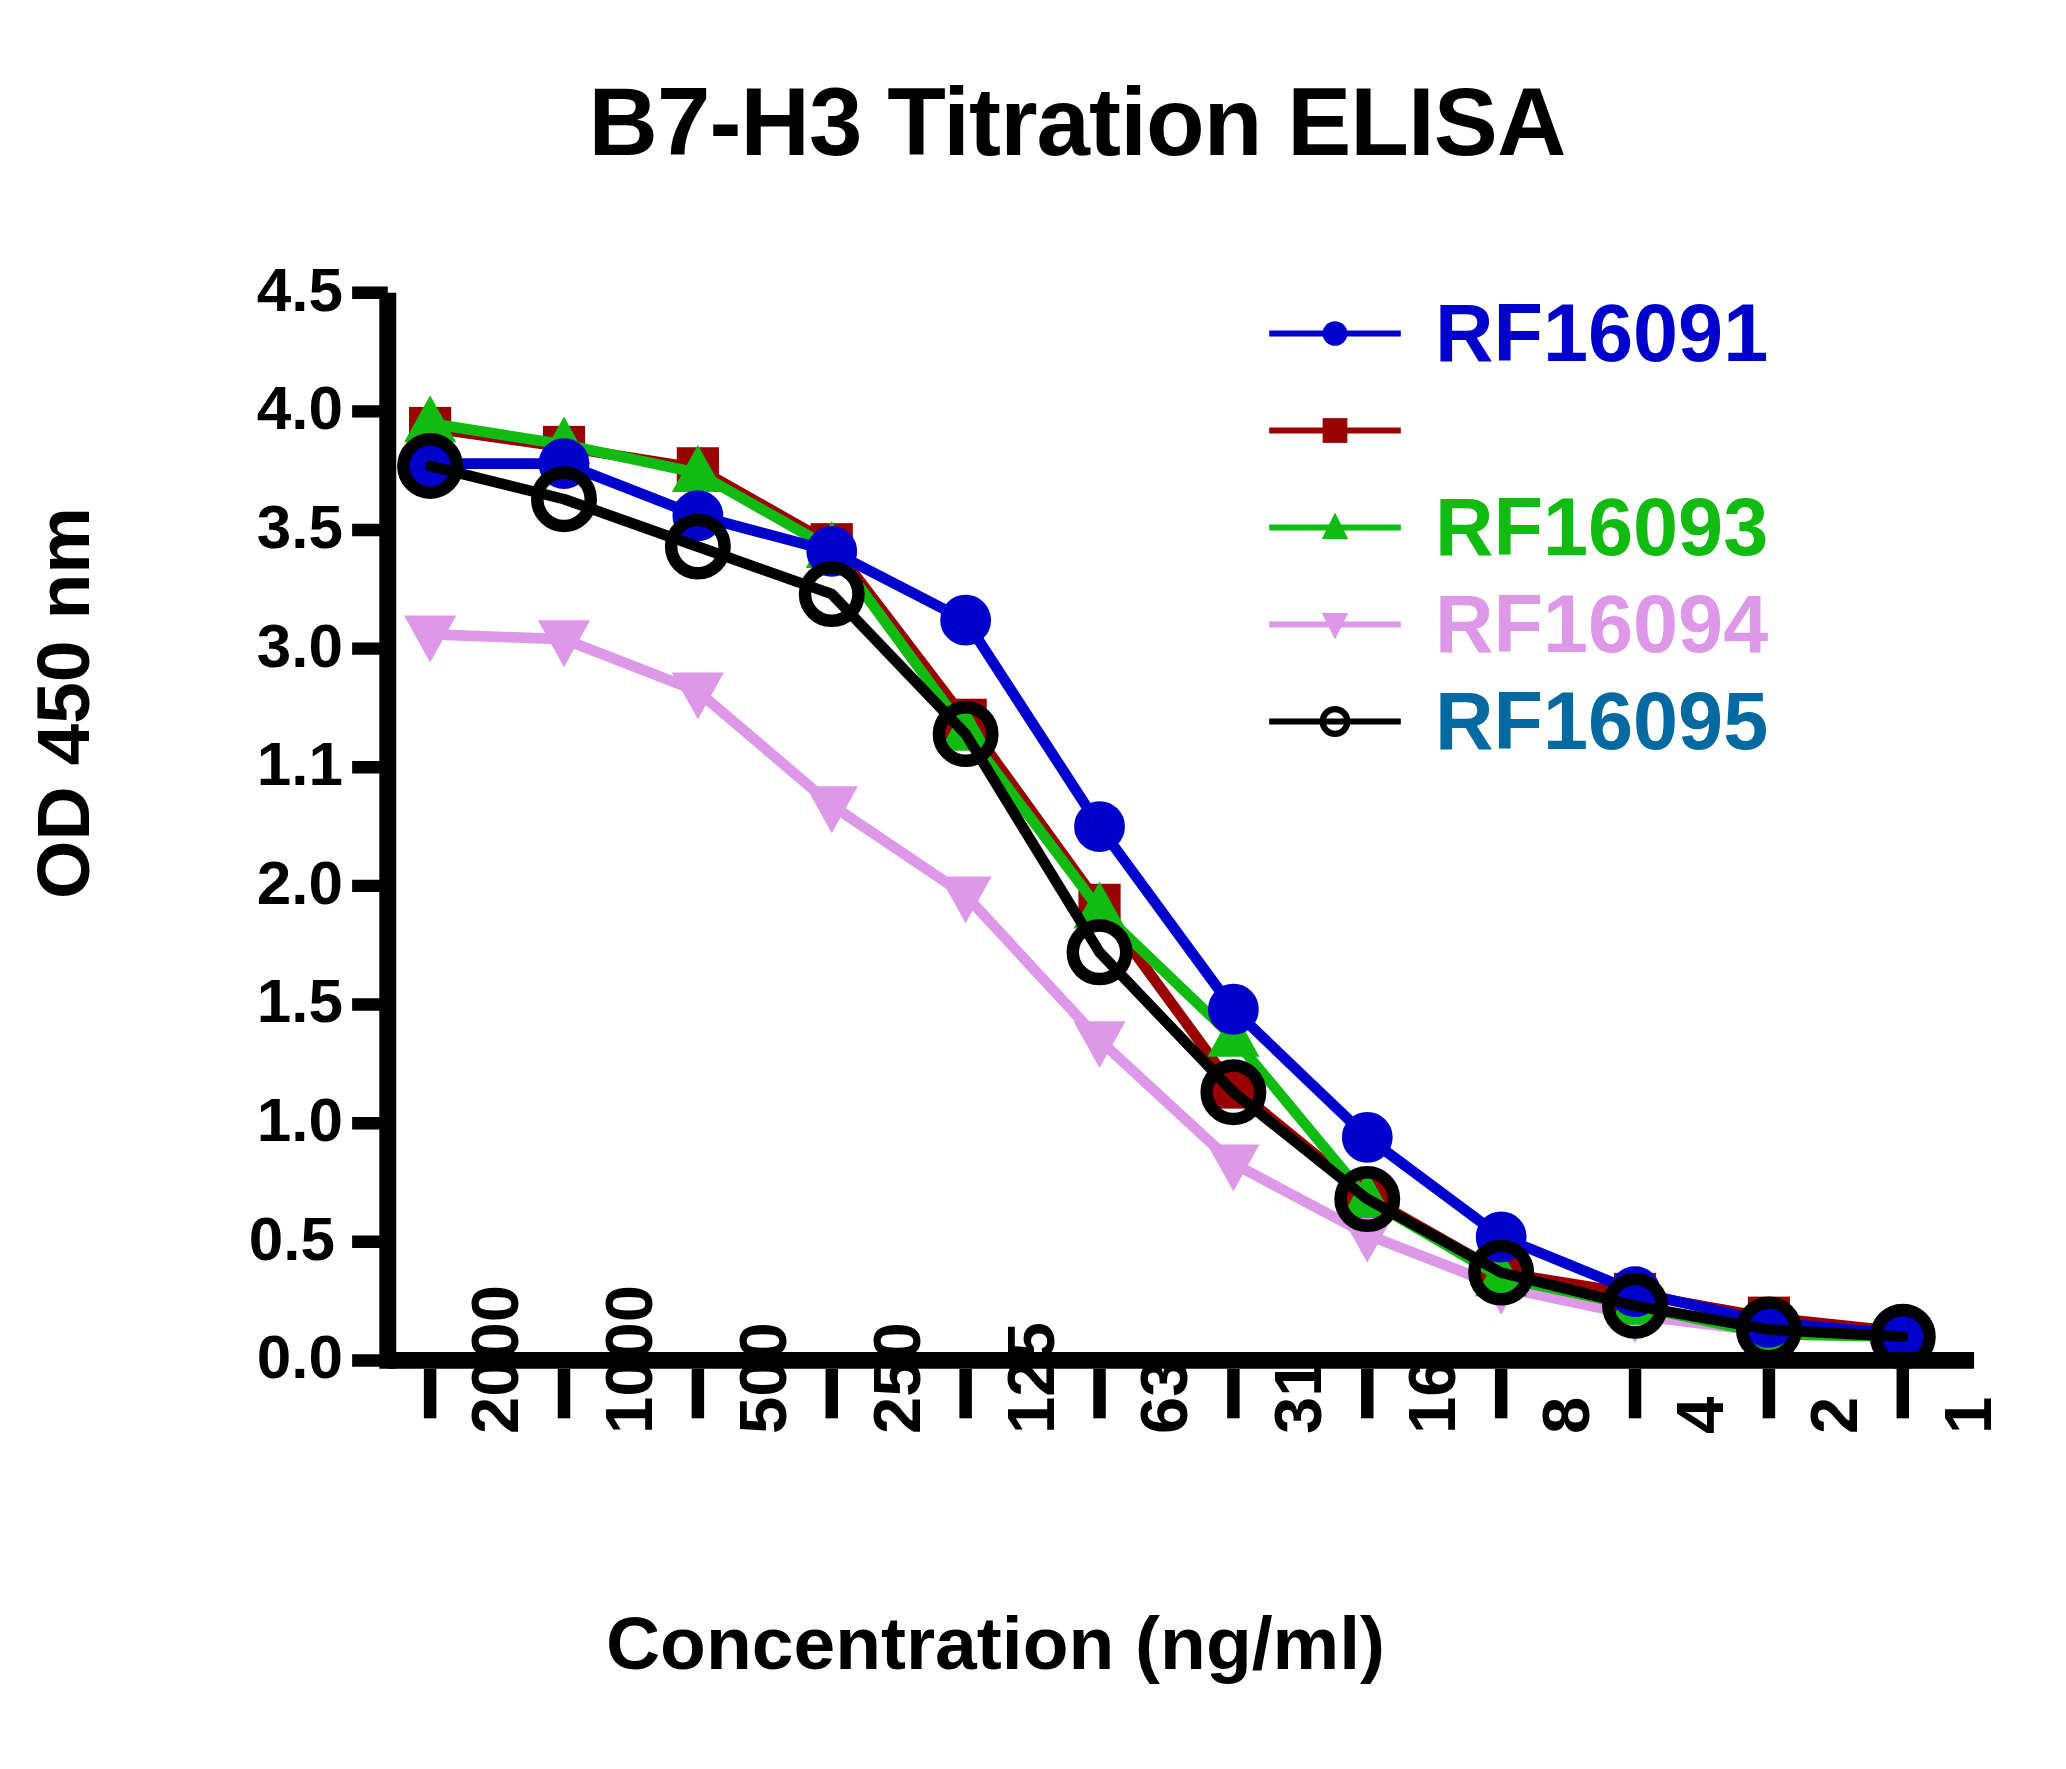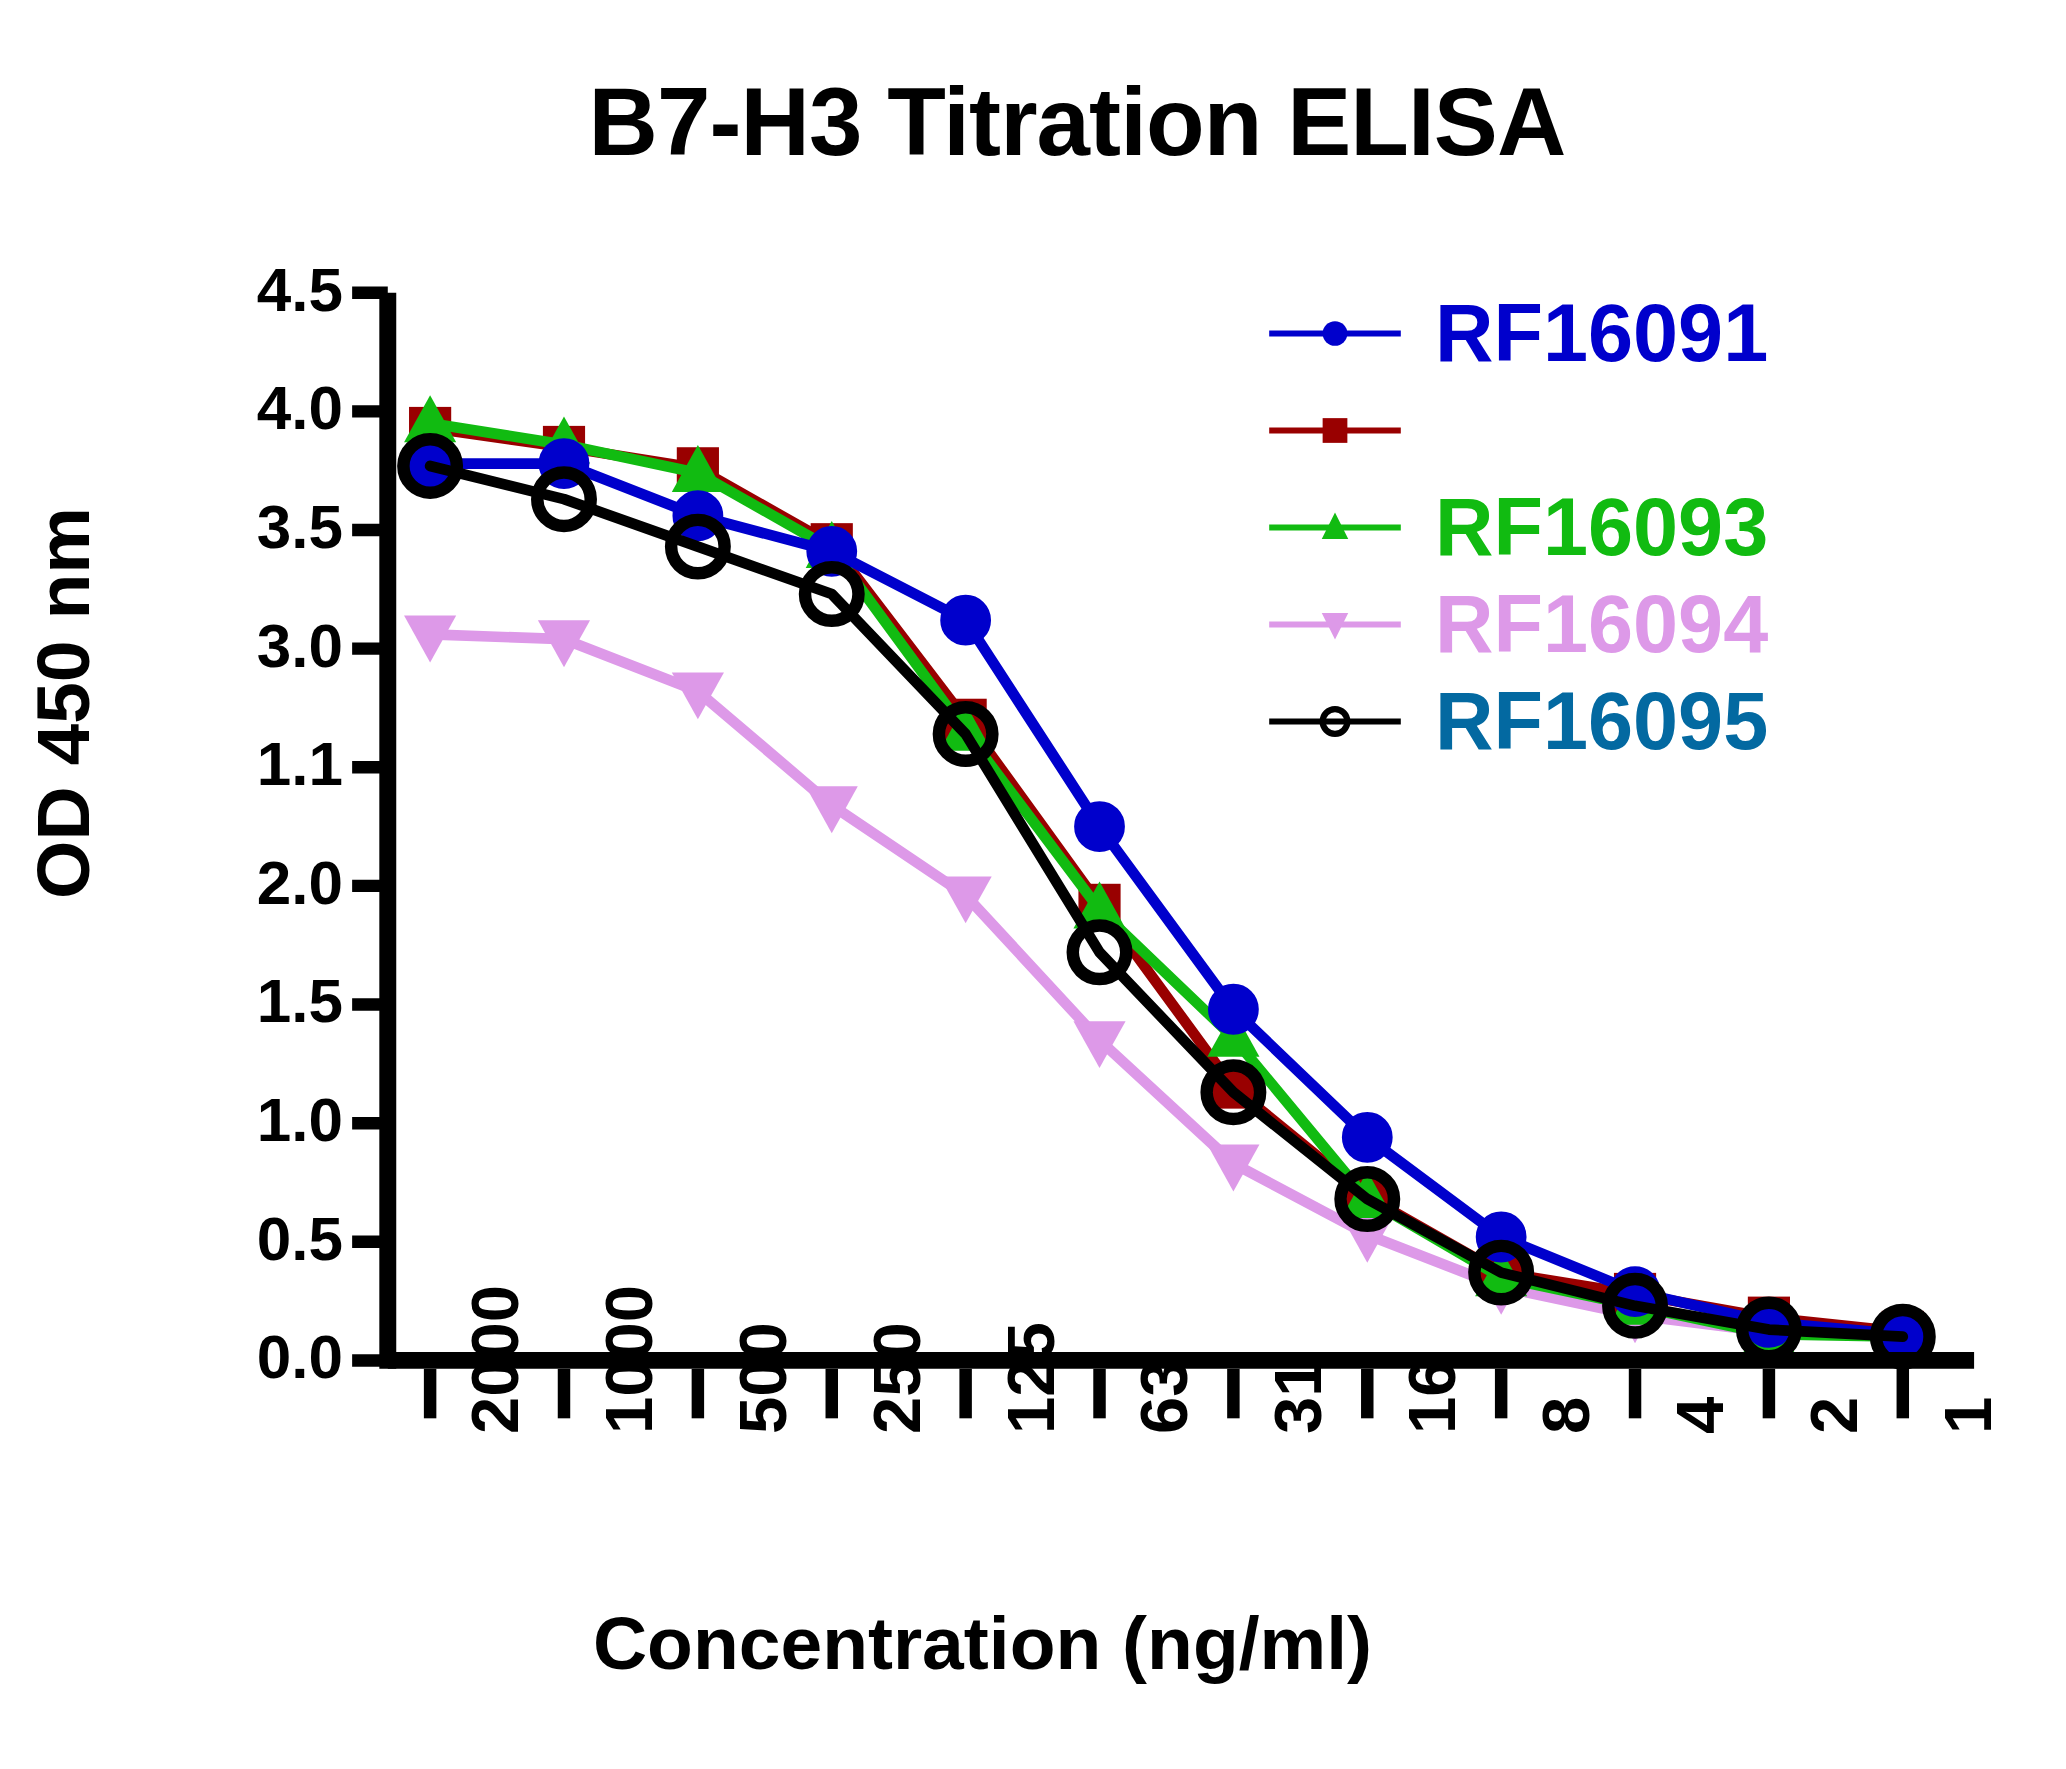--- a/index.html
+++ b/index.html
@@ -21,21 +21,21 @@
     position:absolute;
     left:-383px; top:660px;
     width:891px;
     transform:rotate(-90deg);
     transform-origin:center center;
     text-align:center;
     font-weight:bold;font-size:75px;color:#000;
     font-family:"Liberation Sans",sans-serif;
   }
   .xlabel{
-    position:absolute;left:325px;top:1600px;width:1315px;
+    position:absolute;left:338px;top:1600px;width:1315px;
     text-align:center;
     font-weight:bold;font-size:75px;color:#000;
     font-family:"Liberation Sans",sans-serif;
   }
   .ytick{
     position:absolute;
     text-align:right;
     font-weight:bold;font-size:62px;color:#000;
     font-family:"Liberation Sans",sans-serif;
     width:223px;
@@ -288,21 +288,21 @@
         <line x1="3969.5454545454545" y1="3072" x2="3969.5454545454545" y2="3183" stroke="#000" stroke-width="28"></line>
         <line x1="4270" y1="3072" x2="4270" y2="3183" stroke="#000" stroke-width="28"></line>
       </g>
   </svg>
 
   <div class="ylabel">OD 450 nm</div>
   <div class="xlabel">Concentration (ng/ml)</div>
 
   <div id="ytick-layer">
       <div class="ytick" style="left: 120px; top: 1321px;">0.0</div>
-      <div class="ytick" style="left: 120px; top: 1203px;">0.5</div>
+      <div class="ytick" style="left: 112px; top: 1203px;">0.5</div>
       <div class="ytick" style="left: 120px; top: 1084px; text-align: right;">1.0</div>
       <div class="ytick" style="left: 120px; top: 965px;">1.5</div>
       <div class="ytick" style="left: 120px; top: 847px;">2.0</div>
       <div class="ytick" style="left: 120px; top: 728px;">1.1</div>
       <div class="ytick" style="left: 120px; top: 610px;">3.0</div>
       <div class="ytick" style="left: 120px; top: 491px;">3.5</div>
       <div class="ytick" style="left: 120px; top: 372px;">4.0</div>
       <div class="ytick" style="left: 120px; top: 254px;">4.5</div>
     </div>
   <div id="xtick-layer">

